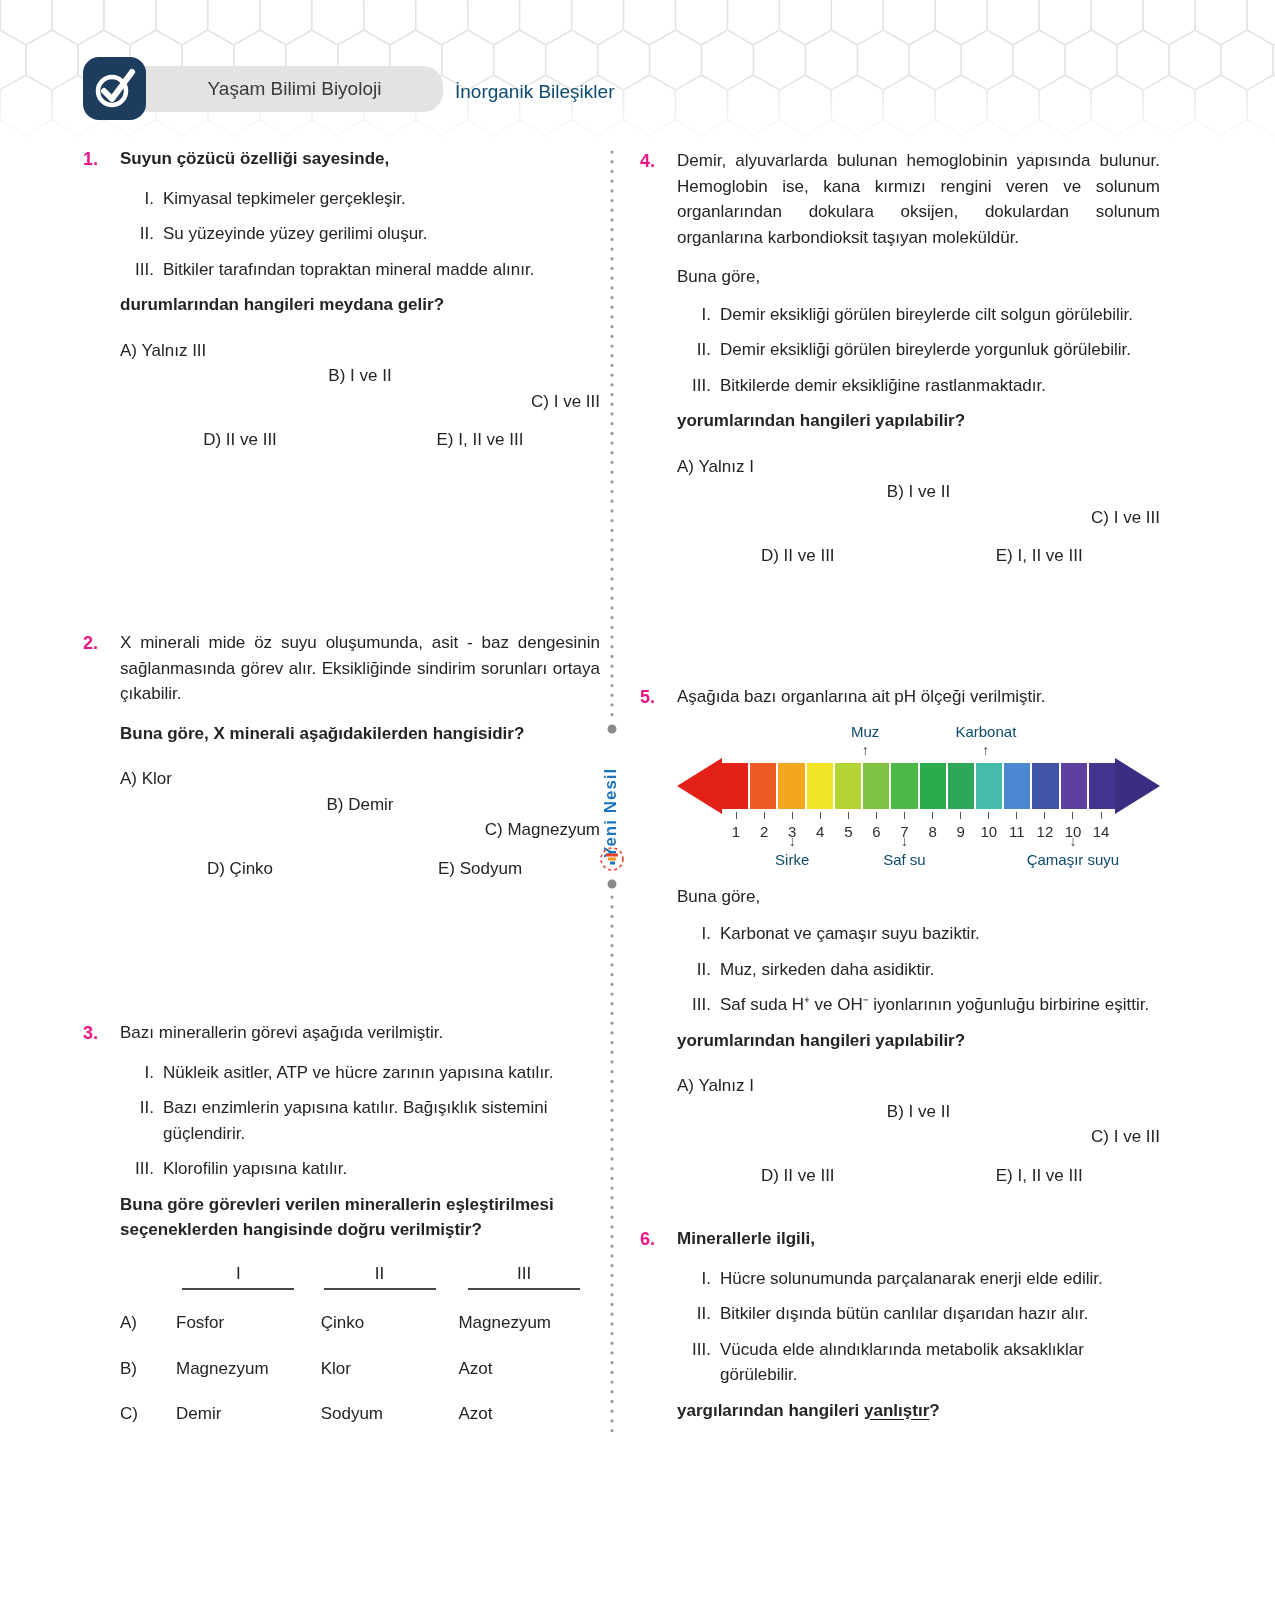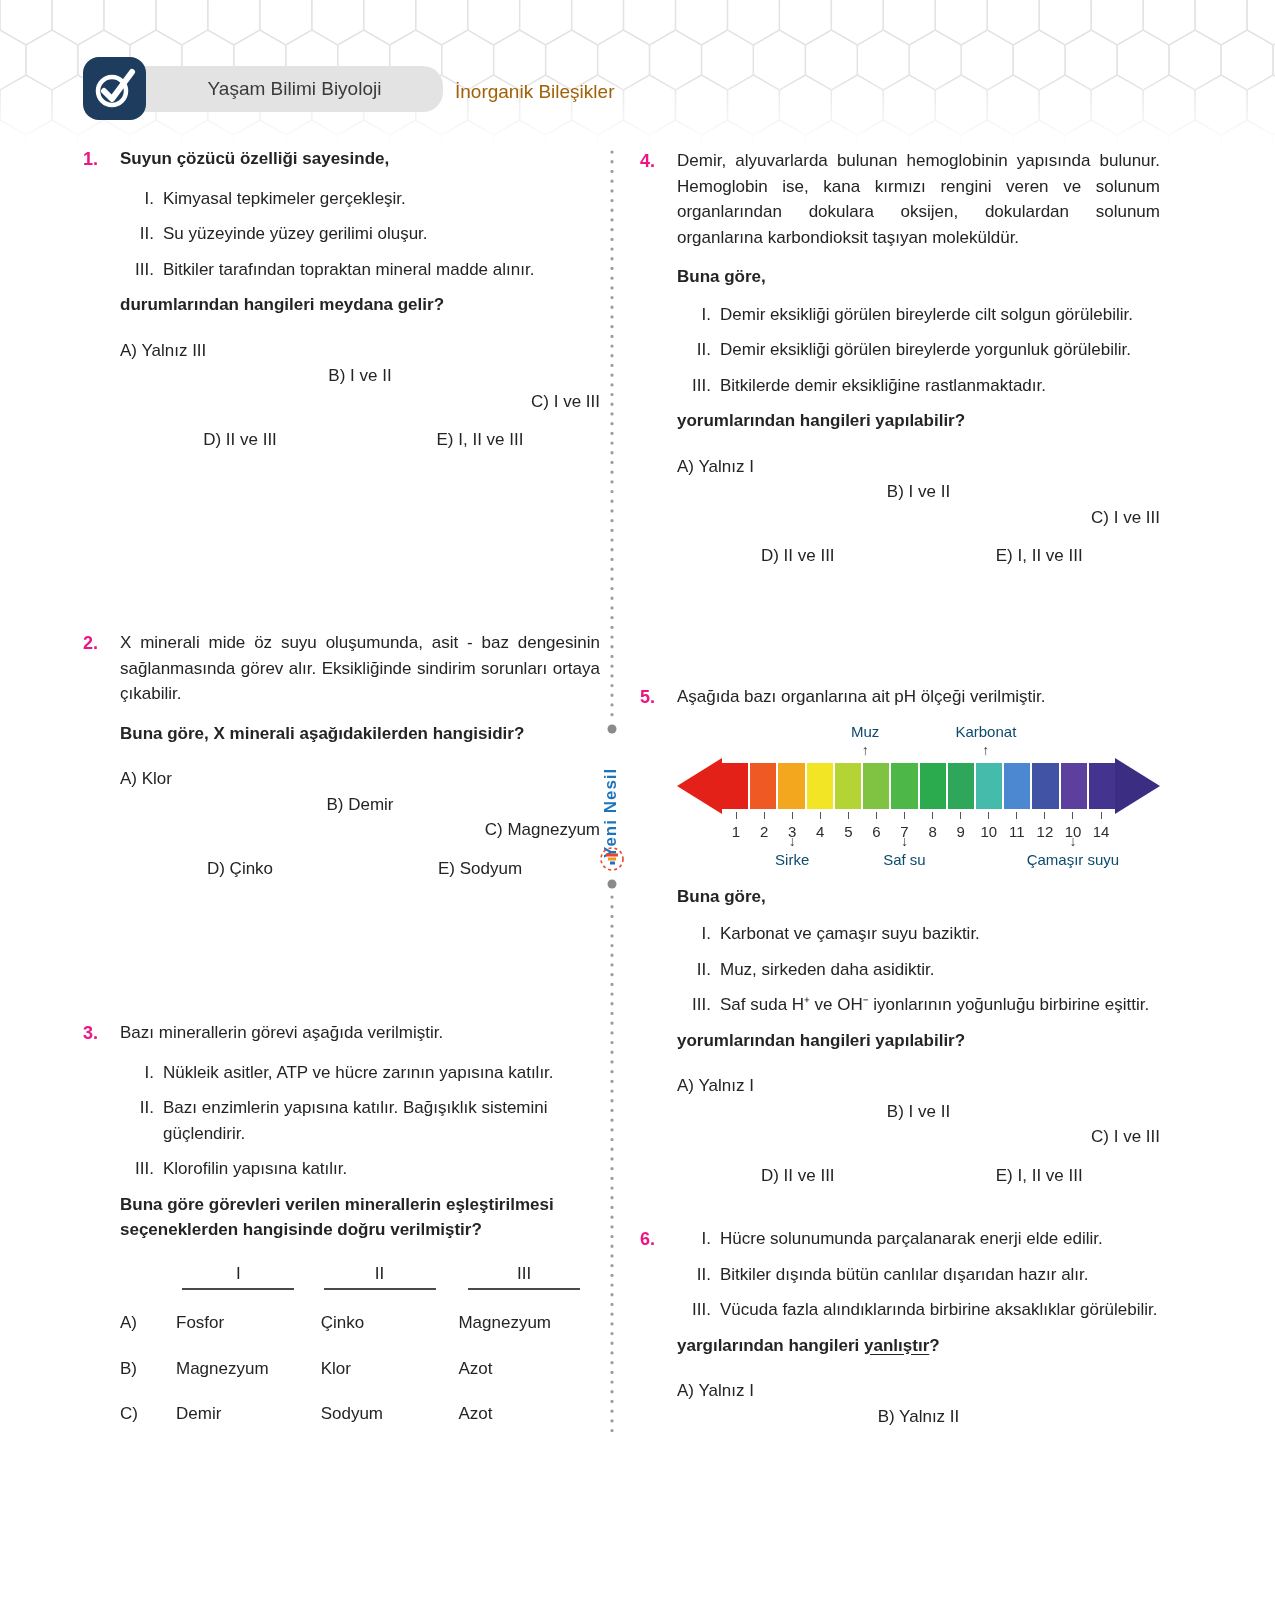--- a/index.html
+++ b/index.html
@@ -13,36 +13,36 @@
   .hex-fade.top{top:0;height:150px;background:linear-gradient(to bottom,rgba(255,255,255,0) 50%,#fff 97%);}
   .hex-fade.bot{top:1480px;height:70px;background:linear-gradient(to bottom,#fff 5%,rgba(255,255,255,0) 95%);}
 
   
   .header{position:absolute;top:0;left:0;width:1275px;height:130px;z-index:3;}
   .logo-box{position:absolute;top:57px;left:83px;width:63px;height:63px;background:#1d3c5e;border-radius:16px;
             display:flex;align-items:center;justify-content:center;}
   .course-pill{position:absolute;top:66px;left:100px;width:343px;height:46px;background:#e3e3e3;border-radius:20px;
                display:flex;align-items:center;justify-content:center;padding-left:46px;box-sizing:border-box;}
   .course-pill span{font-size:19px;color:#3a3a3a;}
-  .topic-label{position:absolute;top:78px;left:455px;font-size:19px;color:#a16207;text-align:right;}
+  .topic-label{position:absolute;top:78px;left:455px;font-size:19px;color:#0c4a6e;text-align:right;}
 
   
   .divider-svg{position:absolute;top:0;left:0;z-index:2;}
   .brand-vert{position:absolute;top:740px;left:598px;height:118px;z-index:2;
               writing-mode:vertical-rl;transform:rotate(180deg);
               color:#1c75bc;font-weight:bold;font-size:17px;letter-spacing:1px;}
   .brand-icon{position:absolute;top:846px;left:599px;z-index:2;}
 
   
   .q{position:absolute;display:grid;grid-template-columns:37px 1fr;z-index:2;}
   .qnum{font-weight:bold;color:#ed1484;font-size:18px;}
   .qbody{min-width:0;}
   .stem{margin:0 0 14px;text-align:justify;}
   .stem.b{font-weight:bold;text-align:left;}
-  .lead{margin:2px 0 12px;font-weight:bold;}
+  .lead{margin:2px 0 12px;font-weight:normal;}
   .item{display:grid;grid-template-columns:34px 1fr;column-gap:9px;margin:0 0 10px;}
   .roman{text-align:right;}
   .prompt{font-weight:bold;margin:10px 0 20px;}
   .prompt .u{text-decoration:underline;text-underline-offset:3px;}
   .opts3{display:grid;grid-template-columns:1fr;margin-top:2px;}
   .opts3 span:nth-child(2){justify-self:center;}
   .opts3 span:nth-child(3){justify-self:end;}
   .opts2{display:grid;grid-template-columns:1fr 1fr;margin-top:13px;}
   .opts2 span{justify-self:center;}
 
@@ -632,31 +632,32 @@
       <div class="opts2">
         <span>D) II ve III</span>
         <span>E) I, II ve III</span>
       </div>
     </div>
   </section>
 
   <section class="q" style="top:1226px;left:640px;width:520px;">
     <div class="qnum">6.</div>
     <div class="qbody">
+      <p class="stem b">Minerallerle ilgili,</p>
       <div class="item">
         <span class="roman">I.</span>
         <span>Hücre solunumunda parçalanarak enerji elde edilir.</span>
       </div>
       <div class="item">
         <span class="roman">II.</span>
         <span>Bitkiler dışında bütün canlılar dışarıdan hazır alır.</span>
       </div>
       <div class="item">
         <span class="roman">III.</span>
-        <span>Vücuda fazla alındıklarında birbirine aksaklıklar görülebilir.</span>
+        <span>Vücuda elde alındıklarında metabolik aksaklıklar görülebilir.</span>
       </div>
       <p class="prompt"><span>yargılarından hangileri </span><span class="u">yanlıştır</span><span>?</span></p>
       <div class="opts3">
         <span>A) Yalnız I</span>
         <span>B) Yalnız II</span>
         <span>C) Yalnız III</span>
       </div>
       <div class="opts2">
         <span>D) I ve II</span>
         <span>E) II ve III</span>

